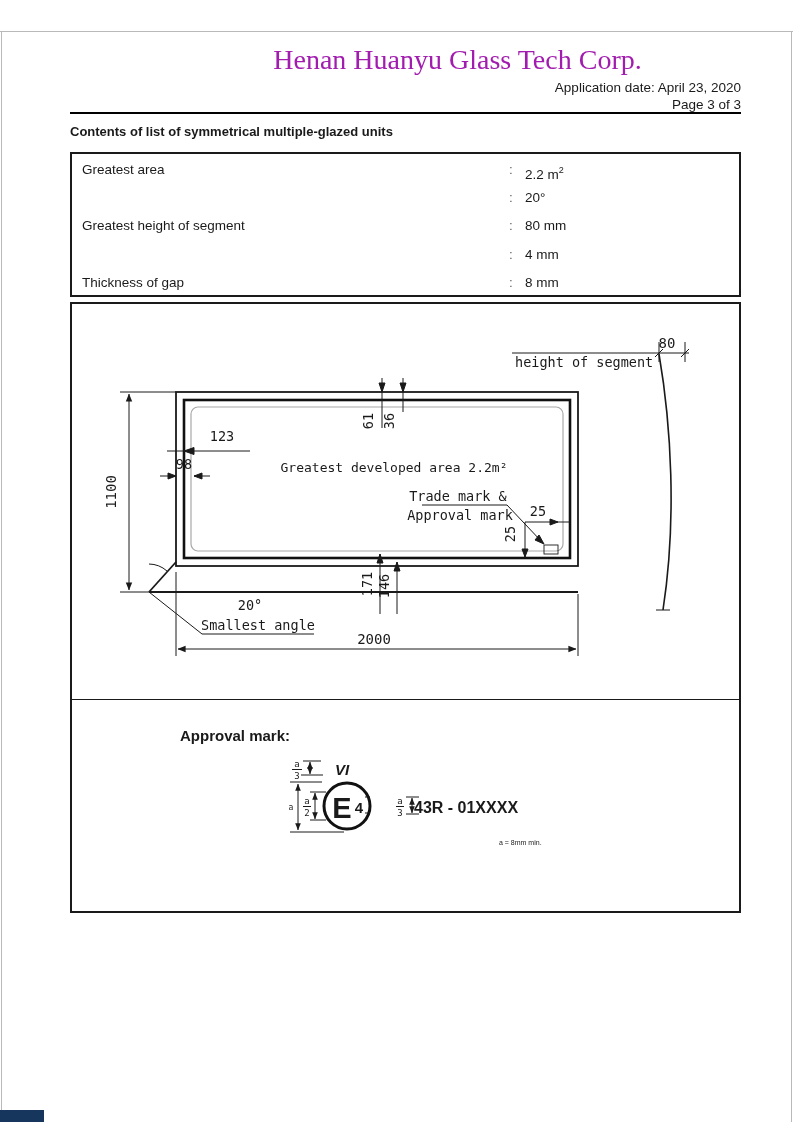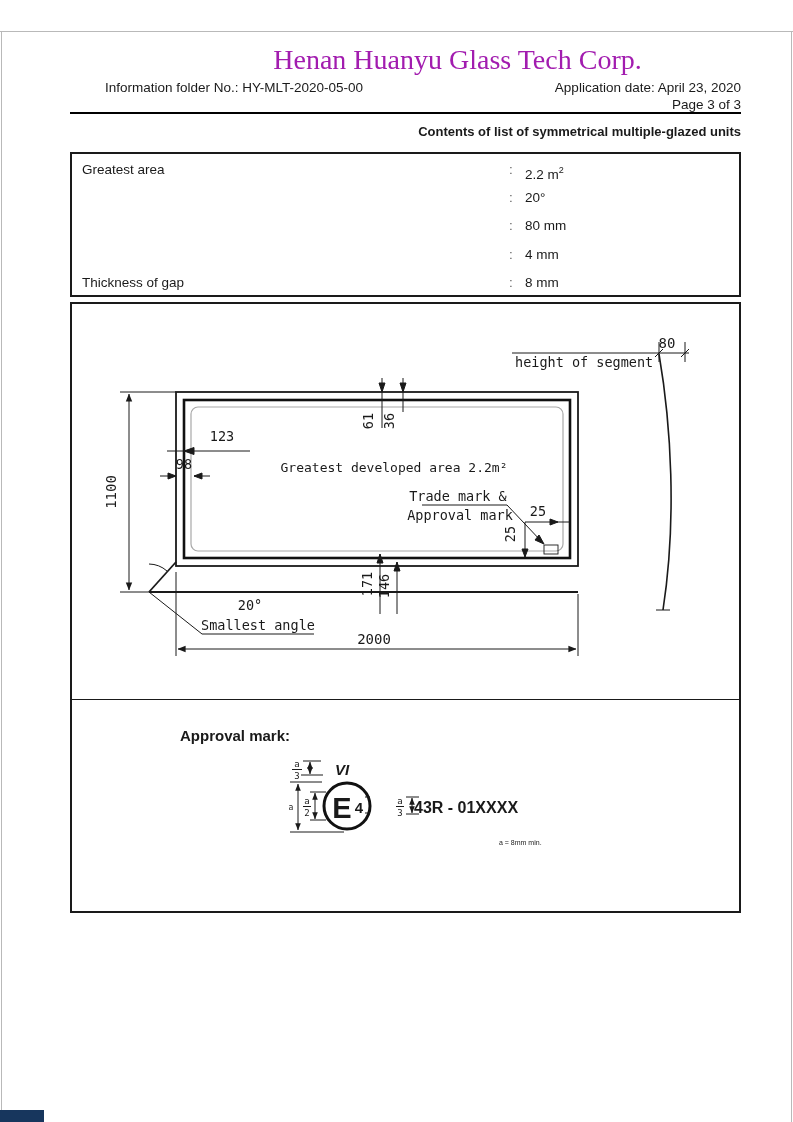--- a/index.html
+++ b/index.html
@@ -14,21 +14,21 @@
 
   .doc-title {
     position:absolute; top:44px; left:122px; right:0; text-align:center;
     font-family:"Liberation Serif", serif; font-size:28px; font-weight:normal; color:#a21caf;
   }
   .info-left  { position:absolute; top:80px; left:105px; font-size:13.5px; }
   .info-right { position:absolute; top:80px; right:52px; font-size:13.5px; }
   .page-num   { position:absolute; top:97px; right:52px; font-size:13.5px; }
   .head-rule  { position:absolute; top:112px; left:70px; width:671px; height:0; border-top:2px solid #000; }
   .section-heading {
-    position:absolute; top:124px; left:70px; width:671px; text-align:right;
+    position:absolute; top:124px; left:70px; width:671px; text-align:left;
     font-size:13px; font-weight:bold;
   }
 
   .spec-table {
     position:absolute; left:70px; top:152px; width:671px; height:145px;
     border:2px solid #1a1a1a; padding-top:2px;
   }
   .spec-row { position:relative; height:28.2px; line-height:28.2px; font-size:13.5px; }
   .spec-label { position:absolute; left:10px; }
   .spec-sep   { position:absolute; left:437px; color:#666; }
@@ -49,37 +49,37 @@
 </style>
 </head>
 <body>
 
 <div class="page">
   <div class="frame-top"></div>
   <div class="frame-left"></div>
   <div class="frame-right"></div>
 
   <div class="doc-title">Henan Huanyu Glass Tech Corp.</div>
-  <div class="info-left">Information folder No.: HY-MLT-2020-05-00</div>
   <div class="info-right">Application date: April 23, 2020</div>
   <div class="page-num">Page 3 of 3</div>
   <div class="head-rule"></div>
   <div class="section-heading">Contents of list of symmetrical multiple-glazed units</div>
 
   <div class="spec-table">
     <div class="spec-row">
       <span class="spec-label">Greatest area</span>
       <span class="spec-sep">:</span>
       <span class="spec-value"><span>2.2 m</span><sup>2</sup></span>
     </div>
     <div class="spec-row">
       <span class="spec-sep">:</span>
       <span class="spec-value"><span>20°</span></span>
     </div>
     <div class="spec-row">
+      <span class="spec-label">Greatest height of segment</span>
       <span class="spec-sep">:</span>
       <span class="spec-value"><span>80 mm</span></span>
     </div>
     <div class="spec-row">
       <span class="spec-sep">:</span>
       <span class="spec-value"><span>4 mm</span></span>
     </div>
     <div class="spec-row">
       <span class="spec-label">Thickness of gap</span>
       <span class="spec-sep">:</span>

